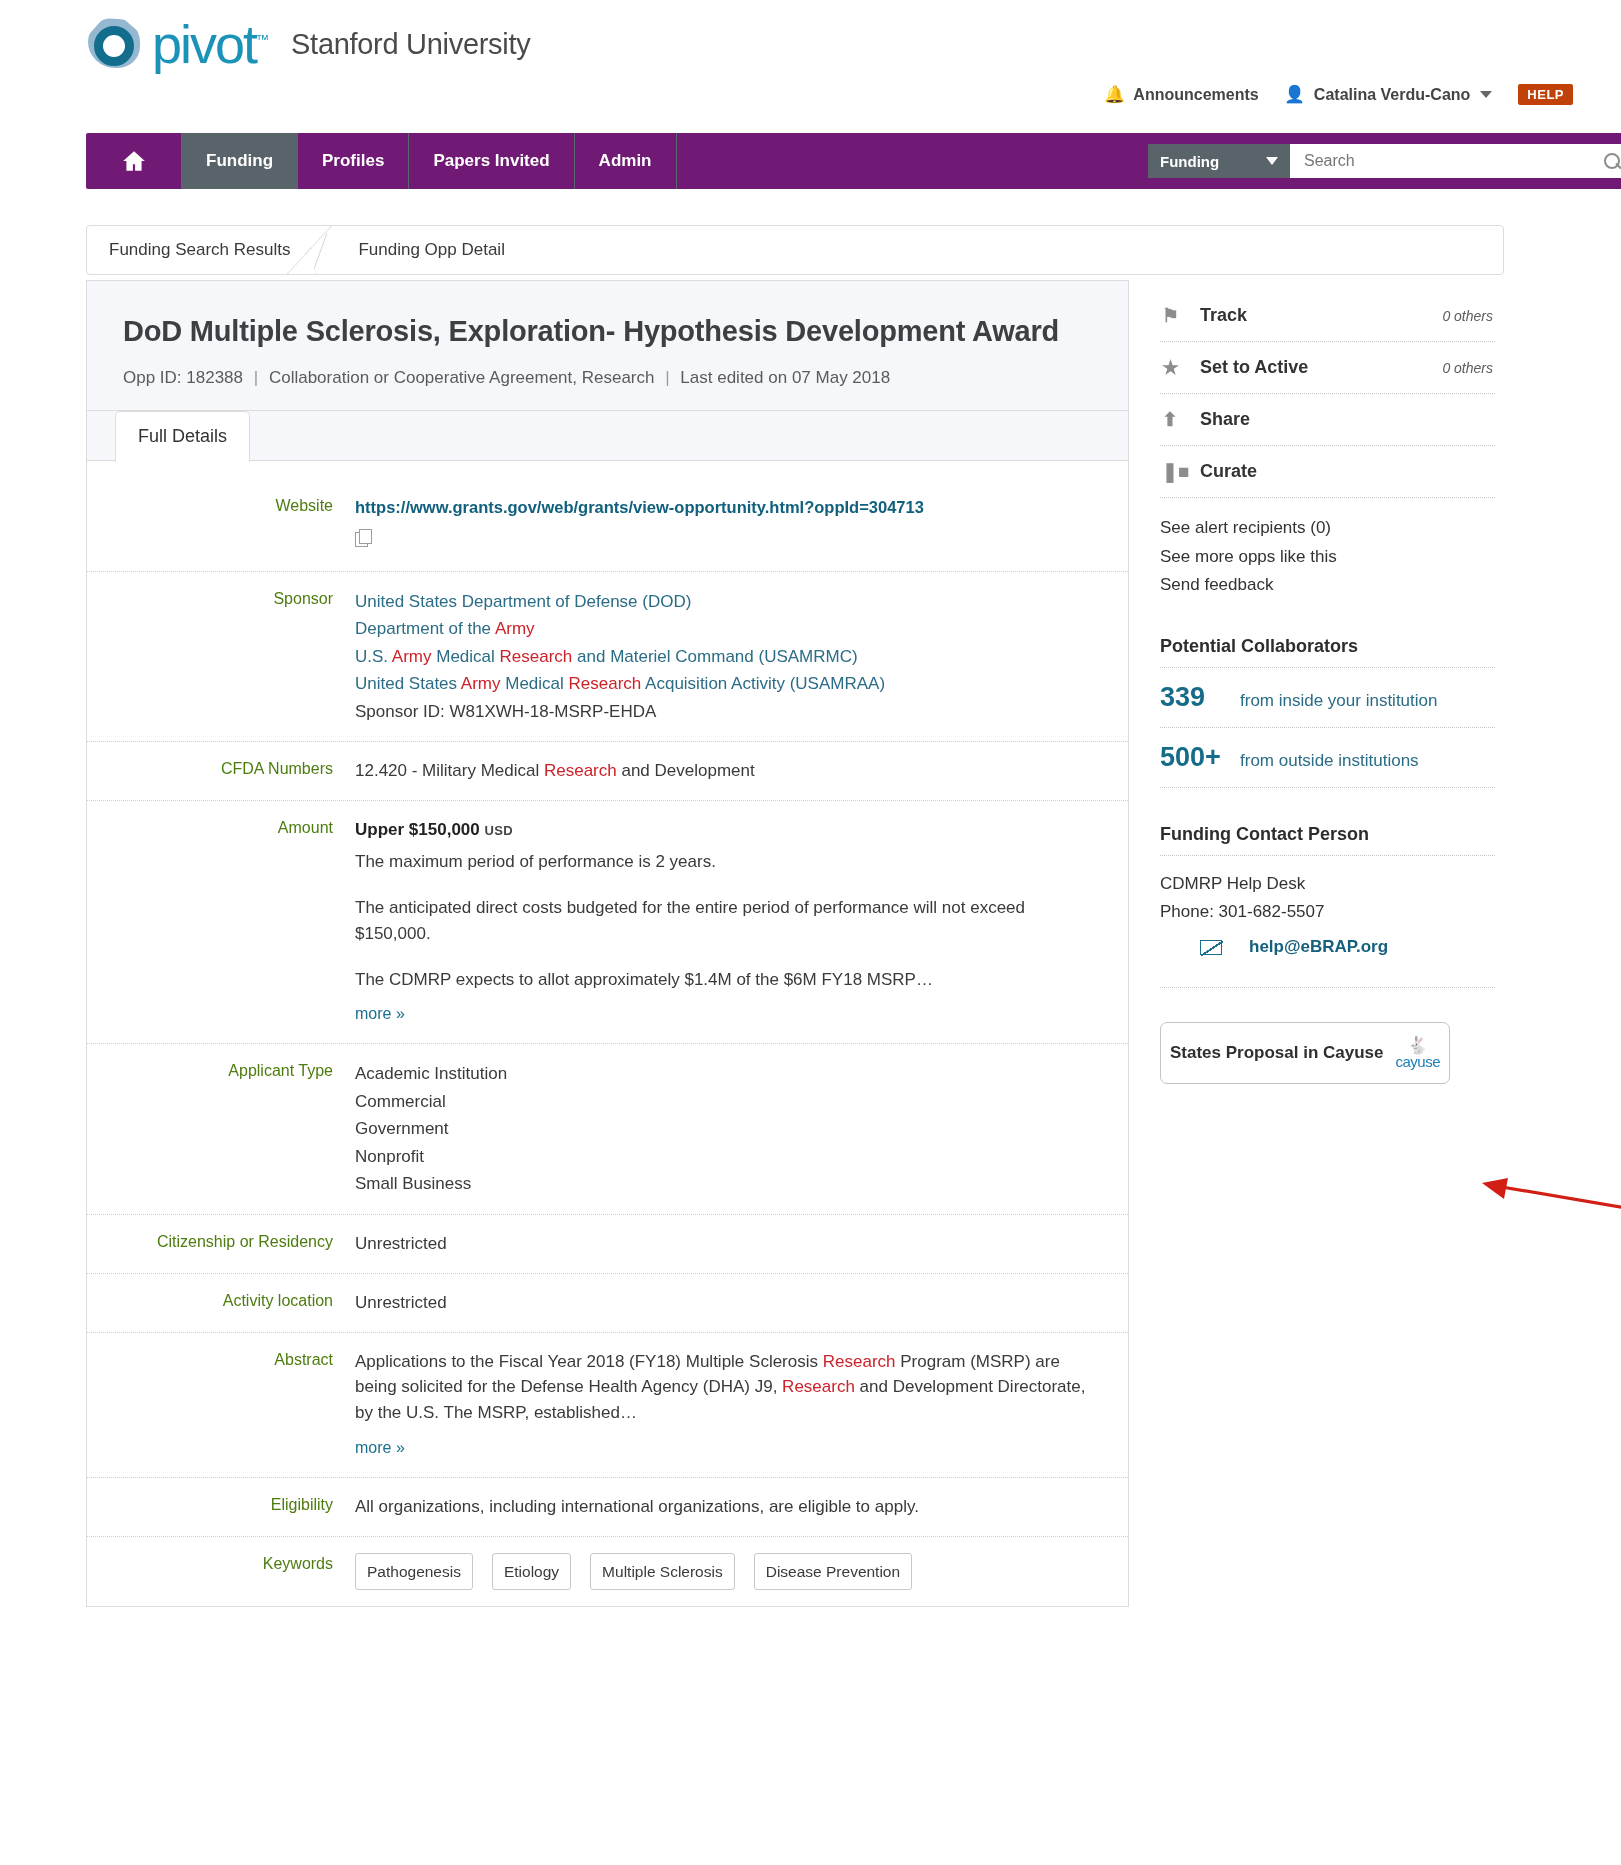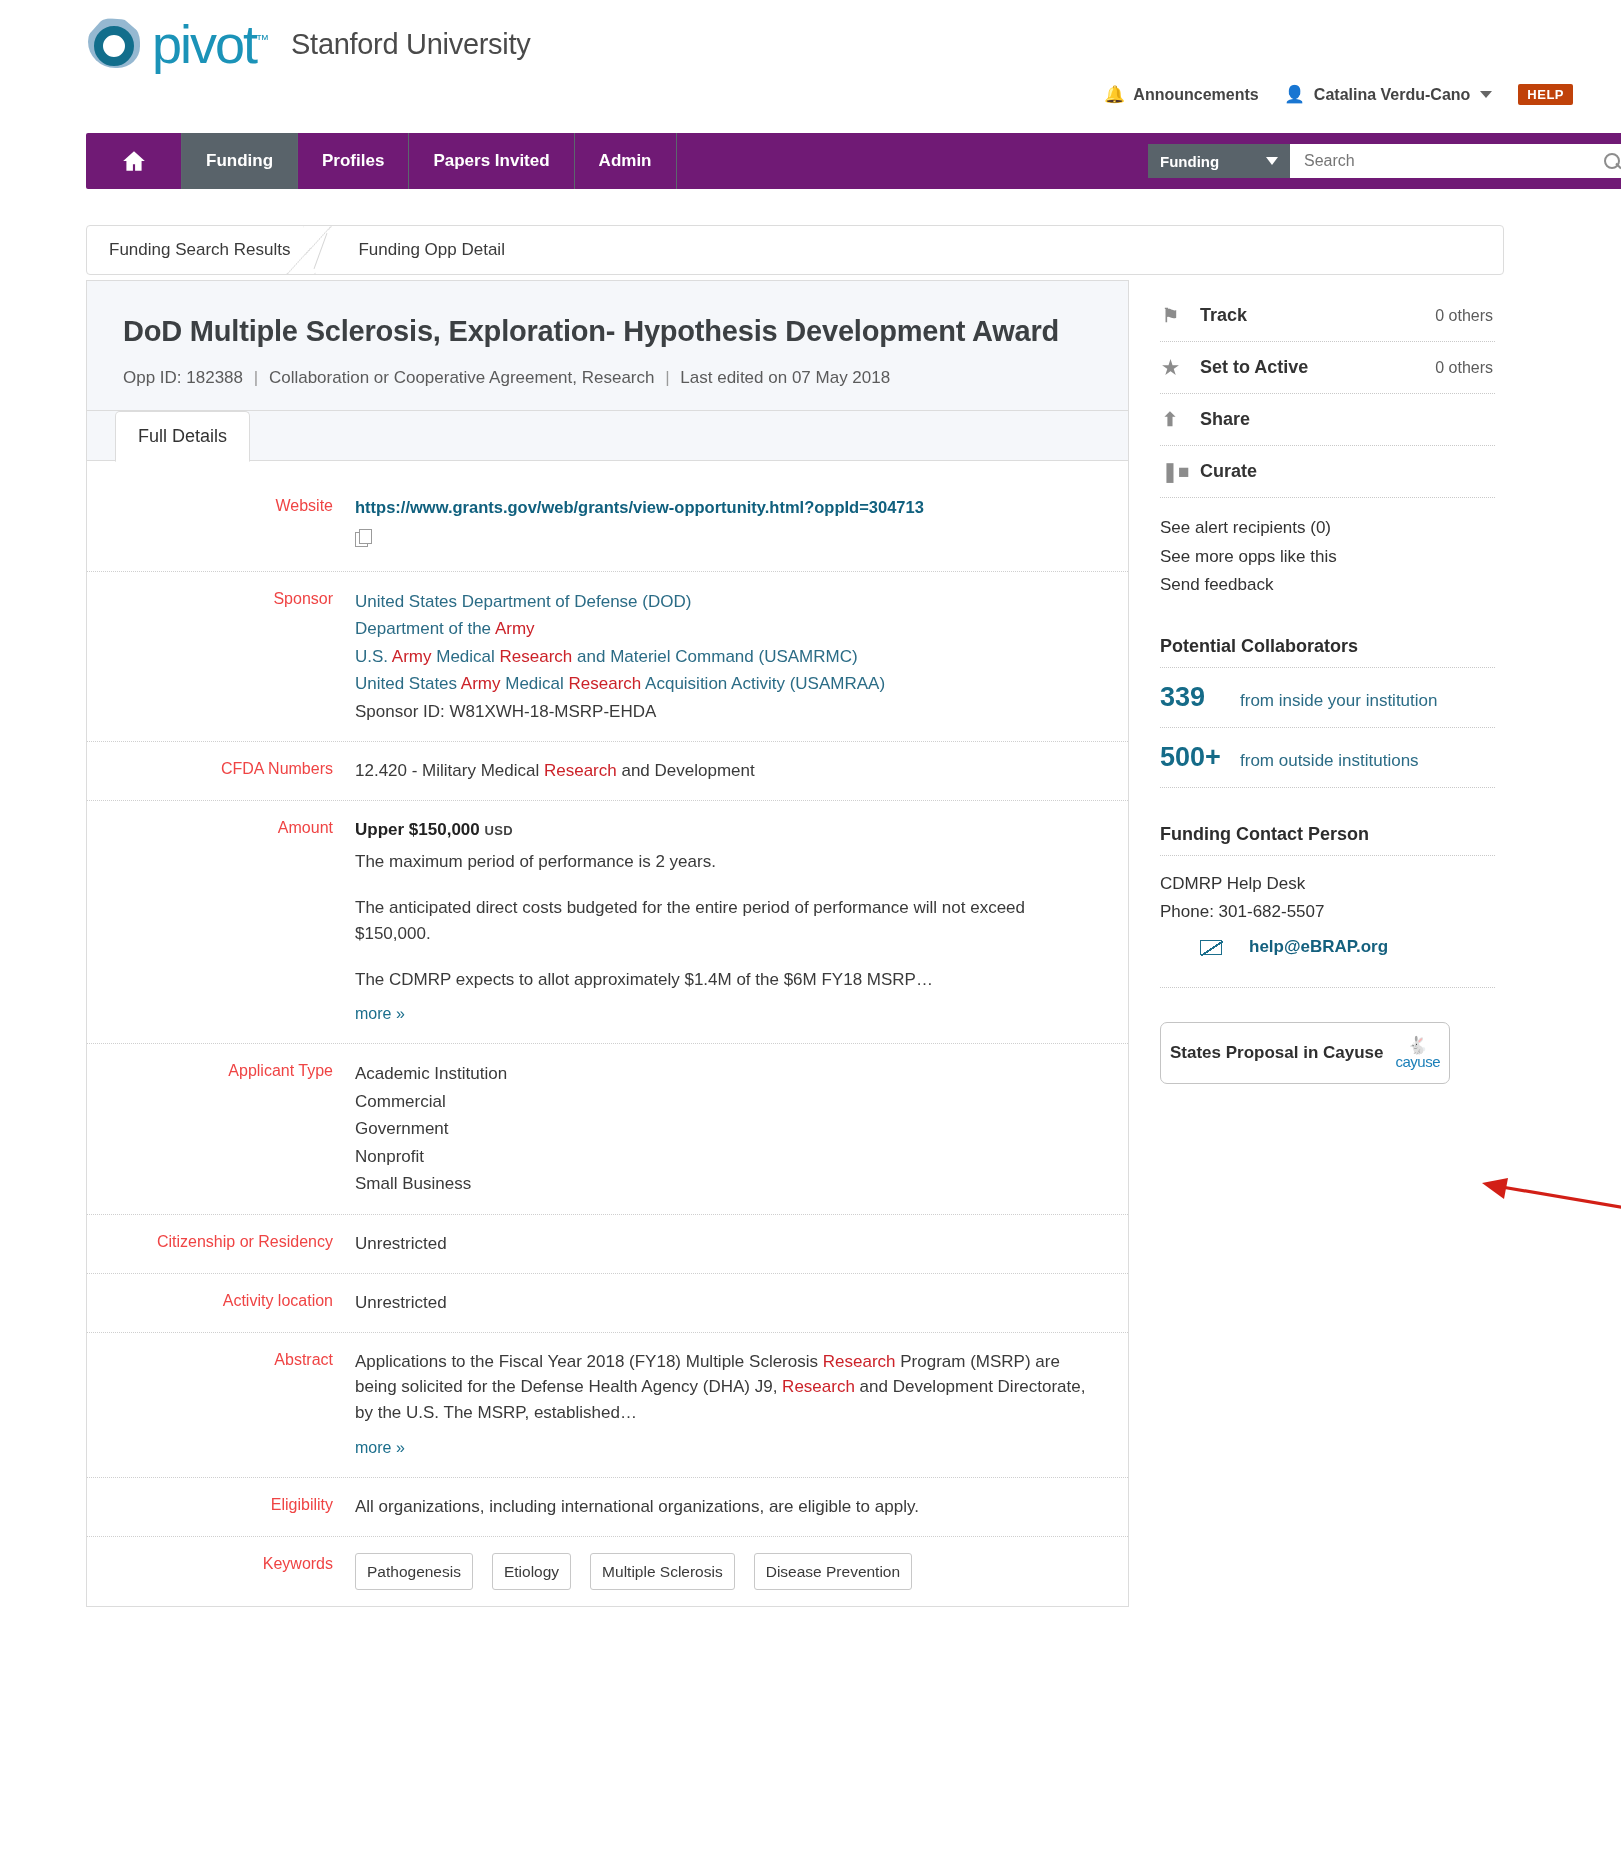--- a/index.html
+++ b/index.html
@@ -110,21 +110,21 @@
   }
 
   .rows { padding:18px 0 0 0; }
   .row {
     display:flex; padding:16px 40px 16px 0;
     border-bottom:1px dotted #cfcfcf;
   }
   .row:last-child { border-bottom:none; }
   .row-label {
     width:268px; flex:0 0 268px; text-align:right; padding-right:22px;
-    font-size:16px; color:#ef4444; padding-top:2px;
+    font-size:16px; color:#4d7c0f; padding-top:2px;
   }
   .row-value { font-size:17px; color:#3a3a3a; line-height:1.52; }
   .row-value a, .link { color:#10607e; text-decoration:none; }
   .url-link { color:#0e5f7d; font-weight:bold; font-size:16.5px; word-break:break-all; }
   .copy-ico { display:inline-block; margin-top:8px; width:18px; height:18px; position:relative; cursor:pointer;}
   .copy-ico::before{content:"";position:absolute;left:0;top:3px;width:11px;height:13px;border:1.5px solid #9b9b9b;}
   .copy-ico::after{content:"";position:absolute;left:4px;top:0;width:11px;height:13px;border:1.5px solid #9b9b9b;background:#fff;}
   .hl { color:#cc2229; }
   .sponsor-line { color:#2b6c86; }
   .amt-upper { font-weight:bold; color:#222; }
@@ -140,21 +140,21 @@
 
   
   .sidebar { position:absolute; left:1160px; top:290px; width:335px; }
   .side-action {
     display:flex; align-items:center; padding:14px 2px 14px 2px;
     border-bottom:1px dotted #c9c9c9; font-size:18px; font-weight:bold; color:#333;
     cursor:pointer;
   }
   .side-action .sa-ico { width:26px; flex:0 0 26px; color:#8c8c8c; font-size:19px; display:flex; align-items:center; }
   .side-action .sa-label { margin-left:12px; }
-  .side-action .sa-count { margin-left:auto; font-size:16px; font-weight:normal; color:#5c5c5c; }
+  .side-action .sa-count { margin-left:auto; font-size:14px; font-weight:normal; color:#5c5c5c;font-style:italic; }
   .side-links { padding-top:16px; }
   .side-links div { font-size:17px; color:#333; line-height:1.68; cursor:pointer; }
 
   .side-sec-title { font-size:18px; font-weight:bold; color:#2d2d2d; margin-top:36px; padding-bottom:10px; border-bottom:1px dotted #c9c9c9;}
   .collab-row { display:flex; align-items:baseline; padding:14px 0; border-bottom:1px dotted #c9c9c9; }
   .collab-num { font-size:27px; font-weight:bold; color:#156b88; width:80px; flex:0 0 80px;}
   .collab-txt { font-size:17px; color:#2b6c86; }
 
   .contact-block { padding-top:14px; }
   .contact-block div { font-size:17px; color:#333; line-height:1.66; }

